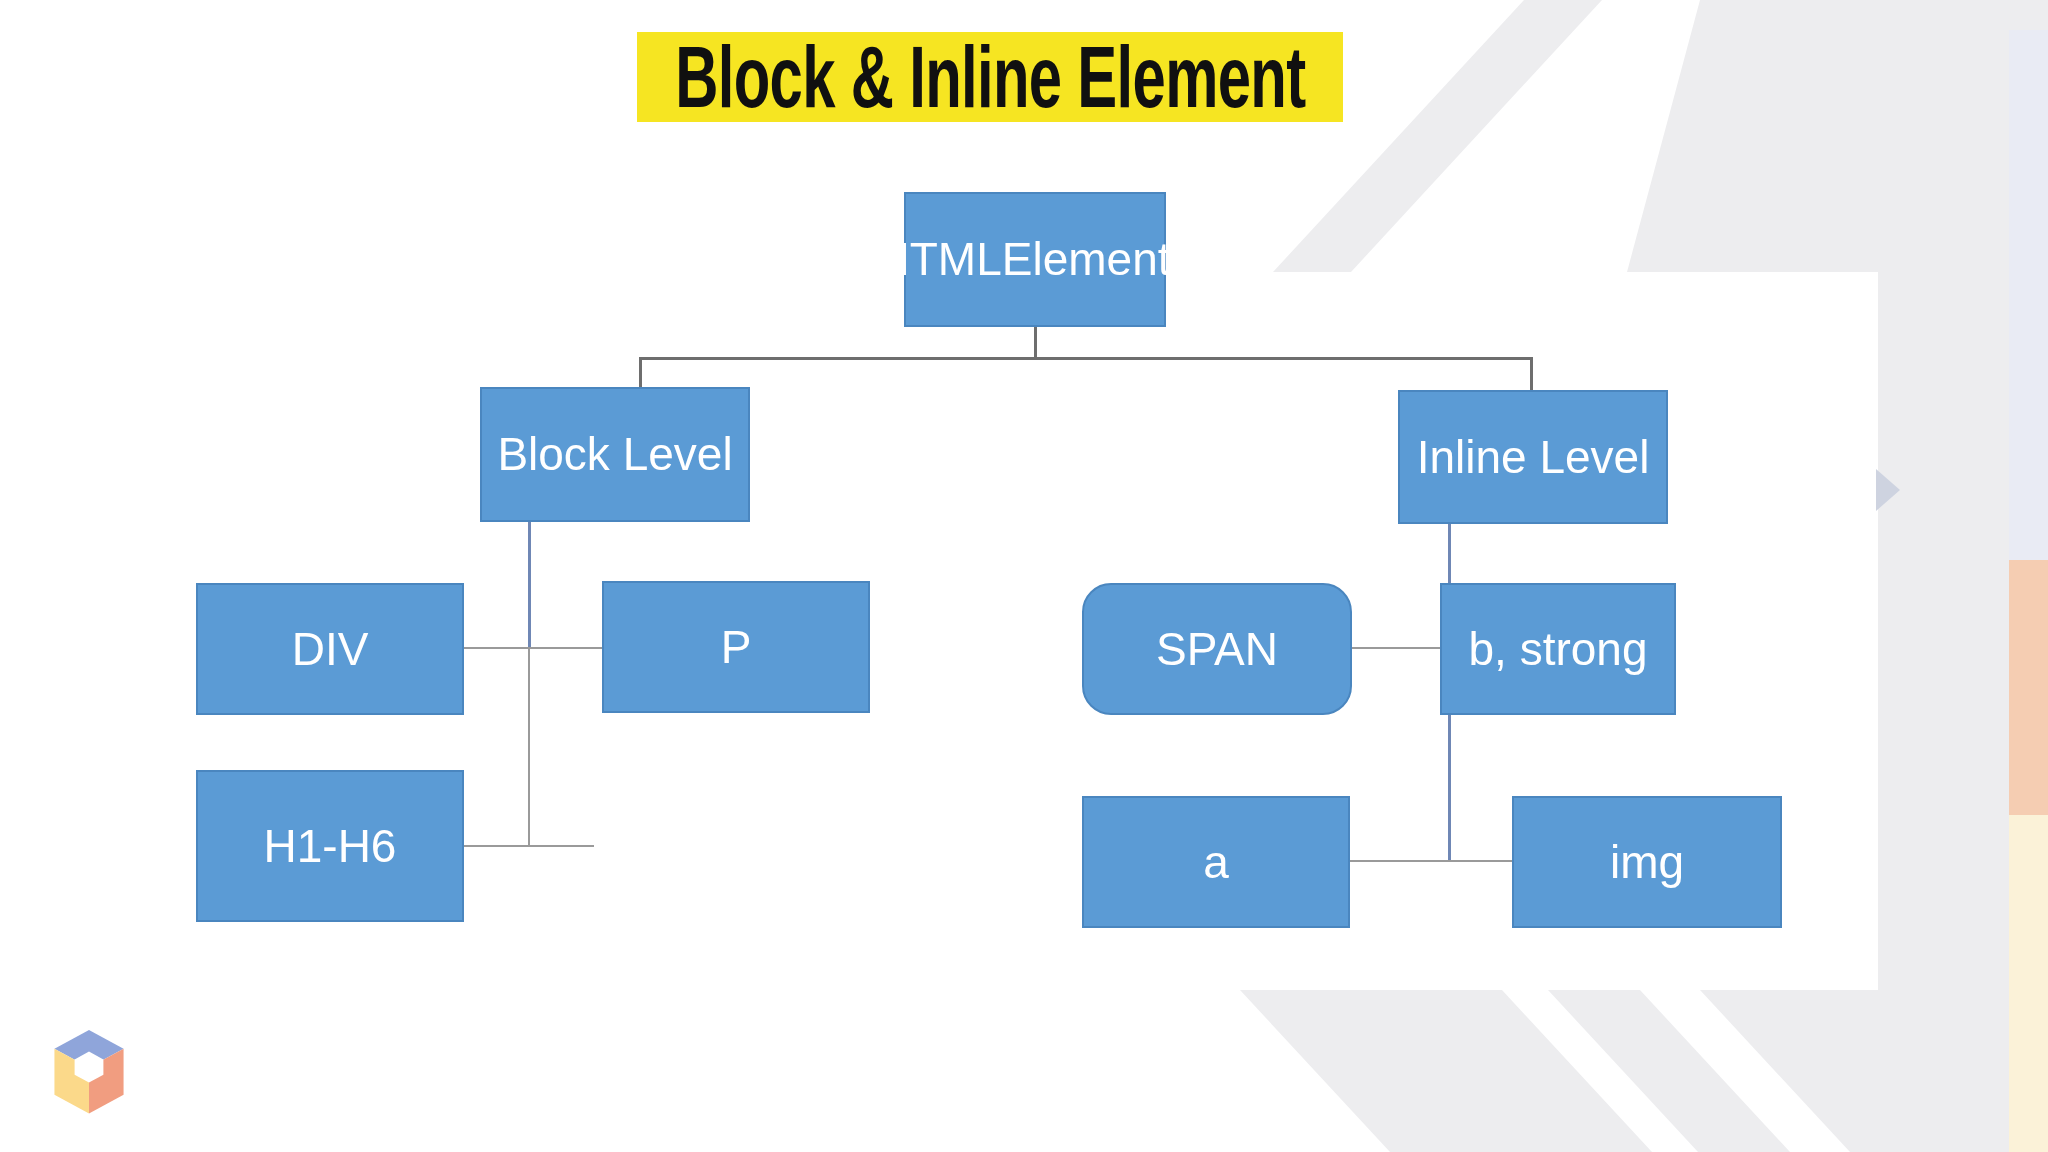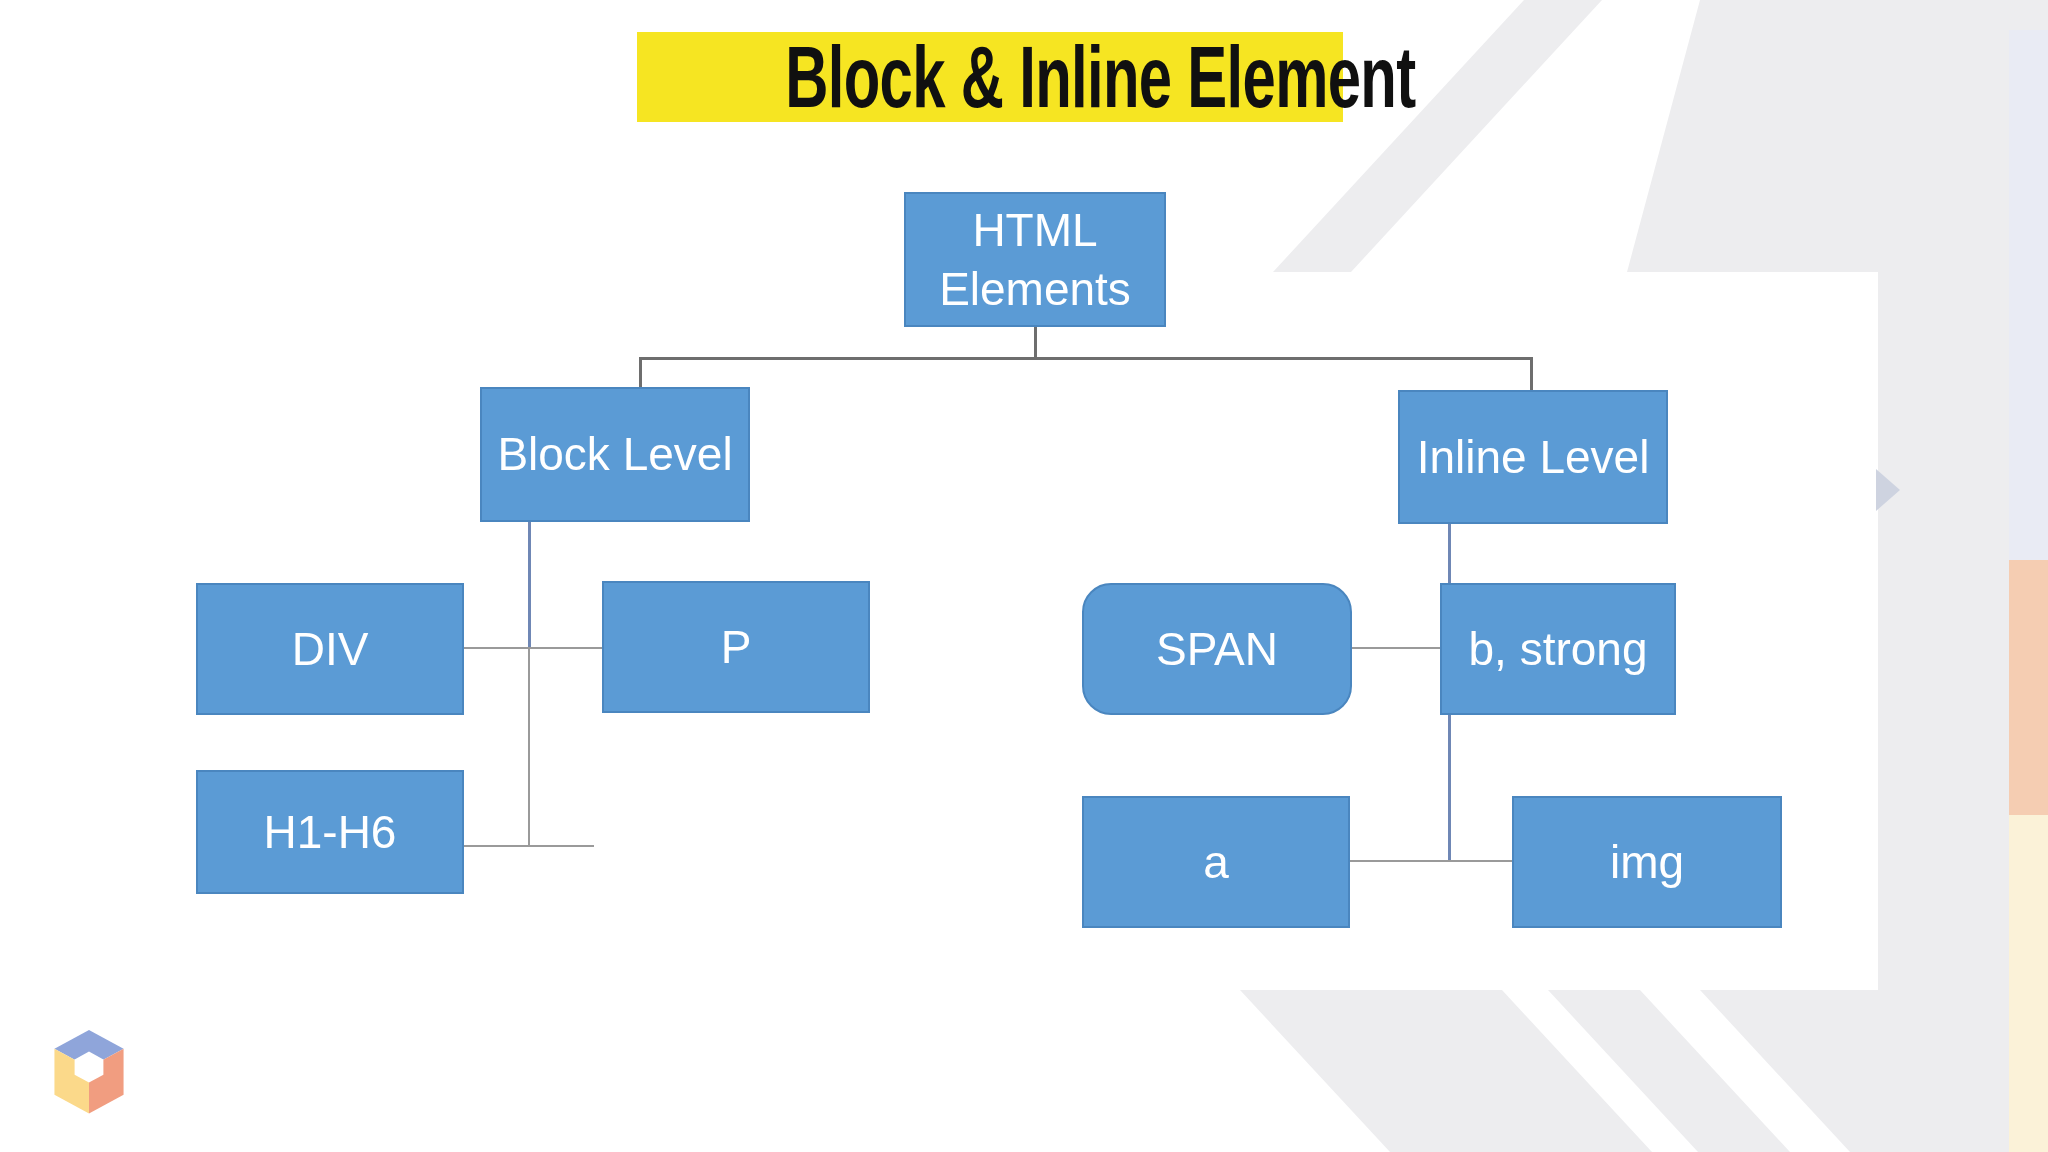--- a/index.html
+++ b/index.html
@@ -14,34 +14,34 @@
   .shapeC{background:var(--deco-gray);clip-path:polygon(1240px 990px,1878px 990px,1878px 1152px,1390px 1152px);}
   .stripeW1{background:#ffffff;clip-path:polygon(1502px 990px,1548px 990px,1698px 1152px,1652px 1152px);}
   .stripeW2{background:#ffffff;clip-path:polygon(1640px 990px,1700px 990px,1850px 1152px,1790px 1152px);}
   .edgeLavender{background:var(--lavender);clip-path:polygon(2009px 30px,2048px 30px,2048px 560px,2009px 560px);}
   .edgePeach{background:var(--peach);clip-path:polygon(2009px 560px,2048px 560px,2048px 815px,2009px 815px);}
   .edgeCream{background:var(--cream);clip-path:polygon(2009px 815px,2048px 815px,2048px 1152px,2009px 1152px);}
   .chevron{background:var(--chevron-gray);clip-path:polygon(1876px 469px,1900px 490px,1876px 511px);}
 
   
   .title-highlight{position:absolute;left:637px;top:32px;width:706px;height:90px;
-    background:var(--title-bg);display:flex;align-items:center;justify-content:flex-start;overflow:visible;}
+    background:var(--title-bg);display:flex;align-items:center;justify-content:center;overflow:visible;}
   .title-text{display:inline-block;white-space:nowrap;font-size:88px;font-weight:700;
     color:var(--title-fg);transform:scaleX(.68);letter-spacing:-1px;line-height:1;}
 
   
   .node{position:absolute;background:var(--blue-box);border:2px solid var(--box-border);
-    box-sizing:border-box;color:#ffffff;display:flex;flex-direction:column;
+    box-sizing:border-box;color:#ffffff;display:flex;flex-direction:row;
     align-items:center;justify-content:center;font-size:46px;line-height:1.28;text-align:center;}
   .n-root{left:904px;top:192px;width:262px;height:135px;}
   .n-block{left:480px;top:387px;width:270px;height:135px;}
   .n-inline{left:1398px;top:390px;width:270px;height:134px;}
   .n-div{left:196px;top:583px;width:268px;height:132px;}
   .n-p{left:602px;top:581px;width:268px;height:132px;}
-  .n-h1h6{left:196px;top:770px;width:268px;height:124px;}
+  .n-h1h6{left:196px;top:770px;width:268px;height:152px;}
   .n-ulol{left:593px;top:770px;width:268px;height:132px;}
   .n-span{left:1082px;top:583px;width:270px;height:132px;border-radius:29px;}
   .n-bstrong{left:1440px;top:583px;width:236px;height:132px;}
   .n-a{left:1082px;top:796px;width:268px;height:132px;}
   .n-img{left:1512px;top:796px;width:270px;height:132px;}
 
   
   .line{position:absolute;}
   .lv{width:3px;}
   .lh{height:3px;}

